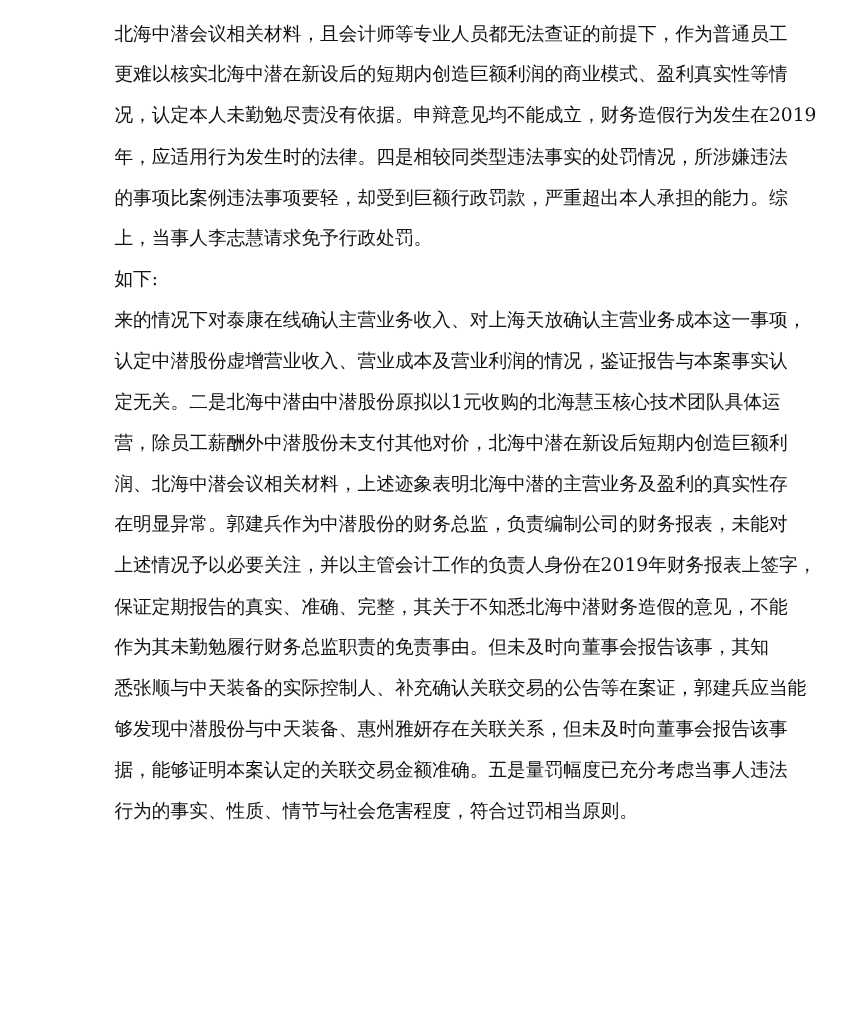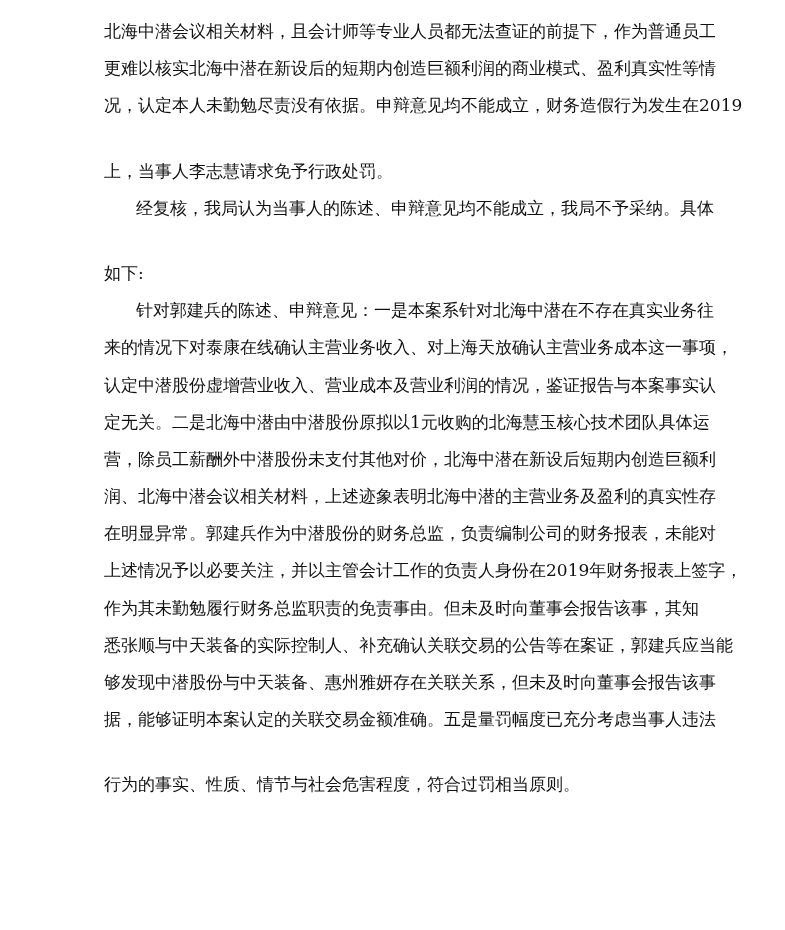--- a/index.html
+++ b/index.html
@@ -25,51 +25,51 @@
       height: 37.2px;
       line-height: 37.2px;
       font-size: 17px;
       white-space: nowrap;
       text-align: justify;
       text-align-last: justify;
       letter-spacing: 0;
     }
     .line.last {
       text-align-last: left;
-      margin-top: 28px;
     }
     .line.indent {
       padding-left: 32px;
     }
   </style>
 </head>
 <body>
 
 <div class="page">
 
   <div class="paragraph">
     <div class="line">北海中潜会议相关材料，且会计师等专业人员都无法查证的前提下，作为普通员工</div>
     <div class="line">更难以核实北海中潜在新设后的短期内创造巨额利润的商业模式、盈利真实性等情</div>
     <div class="line">况，认定本人未勤勉尽责没有依据。申辩意见均不能成立，财务造假行为发生在2019</div>
+    <div class="line">年，应适用行为发生时的法律。四是相较同类型违法事实的处罚情况，所涉嫌违法</div>
+    <div class="line">的事项比案例违法事项要轻，却受到巨额行政罚款，严重超出本人承担的能力。综</div>
     <div class="line last">上，当事人李志慧请求免予行政处罚。</div>
   </div>
 
   <div class="paragraph">
-    <div class="line indent">经复核，我局认为当事人的陈述、申辩意见均不能成立，我局不予采纳。具体</div>
     <div class="line last">如下:</div>
   </div>
 
   <div class="paragraph">
-    <div class="line indent">针对郭建兵的陈述、申辩意见：一是本案系针对北海中潜在不存在真实业务往</div>
     <div class="line">来的情况下对泰康在线确认主营业务收入、对上海天放确认主营业务成本这一事项，</div>
     <div class="line">认定中潜股份虚增营业收入、营业成本及营业利润的情况，鉴证报告与本案事实认</div>
     <div class="line">定无关。二是北海中潜由中潜股份原拟以1元收购的北海慧玉核心技术团队具体运</div>
     <div class="line">营，除员工薪酬外中潜股份未支付其他对价，北海中潜在新设后短期内创造巨额利</div>
     <div class="line">润、北海中潜会议相关材料，上述迹象表明北海中潜的主营业务及盈利的真实性存</div>
     <div class="line">在明显异常。郭建兵作为中潜股份的财务总监，负责编制公司的财务报表，未能对</div>
     <div class="line">上述情况予以必要关注，并以主管会计工作的负责人身份在2019年财务报表上签字，</div>
+    <div class="line">保证定期报告的真实、准确、完整，其关于不知悉北海中潜财务造假的意见，不能</div>
     <div class="line">作为其未勤勉履行财务总监职责的免责事由。但未及时向董事会报告该事，其知</div>
     <div class="line">悉张顺与中天装备的实际控制人、补充确认关联交易的公告等在案证，郭建兵应当能</div>
     <div class="line">够发现中潜股份与中天装备、惠州雅妍存在关联关系，但未及时向董事会报告该事</div>
     <div class="line">据，能够证明本案认定的关联交易金额准确。五是量罚幅度已充分考虑当事人违法</div>
     <div class="line last">行为的事实、性质、情节与社会危害程度，符合过罚相当原则。</div>
   </div>
 </div>
 
 </body></html>

